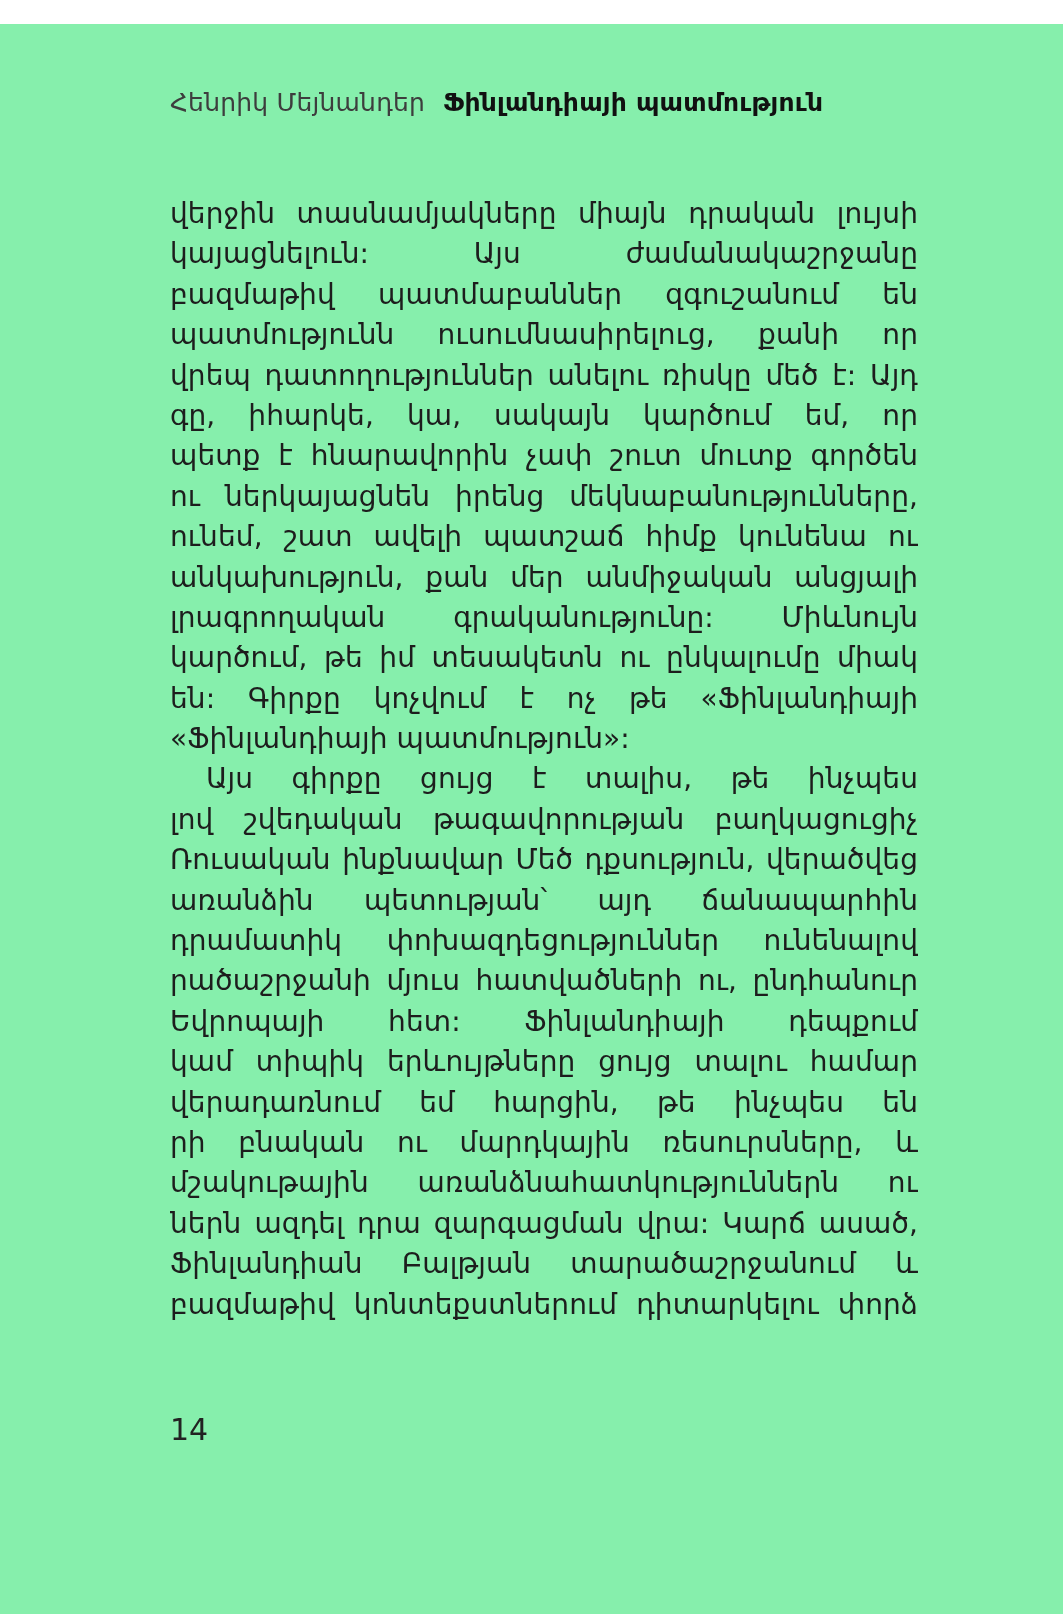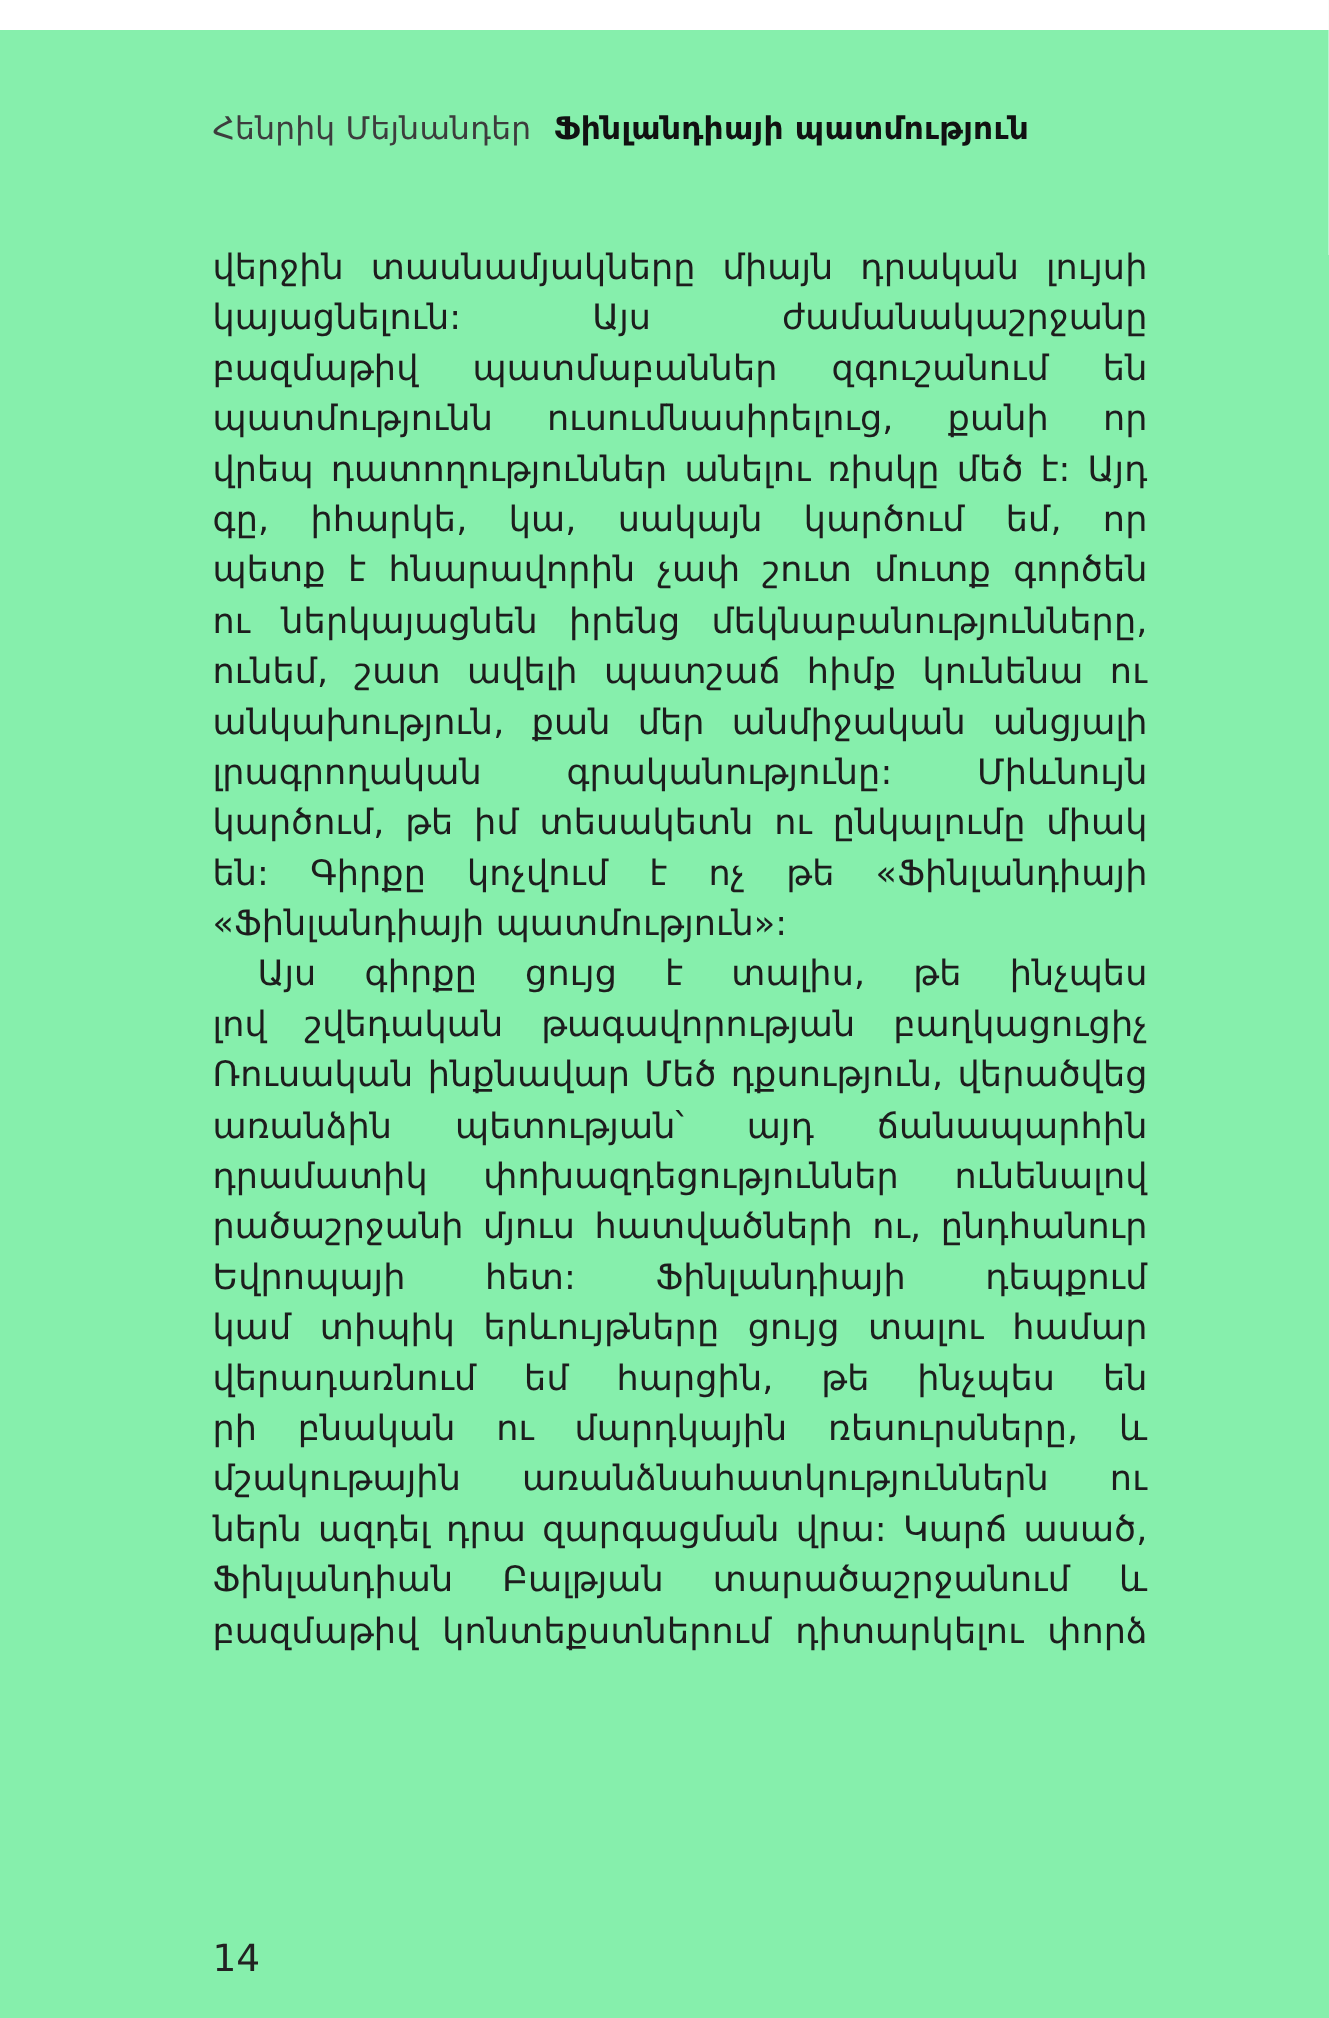--- a/index.html
+++ b/index.html
@@ -53,21 +53,21 @@
   .body-text .line.no-justify {
     text-align: right;
     text-align-last: left;
   }
   .body-text .line.indent {
     text-indent: 36px;
   }
   .page-number {
     position: absolute;
     left: 170px;
-    top: 1526px;
+    top: 1388px;
     font-size: 30px;
     color: #222222;
   }
 </style>
 </head>
 <body>
 
 <div class="page">
 
   <header class="running-head">

